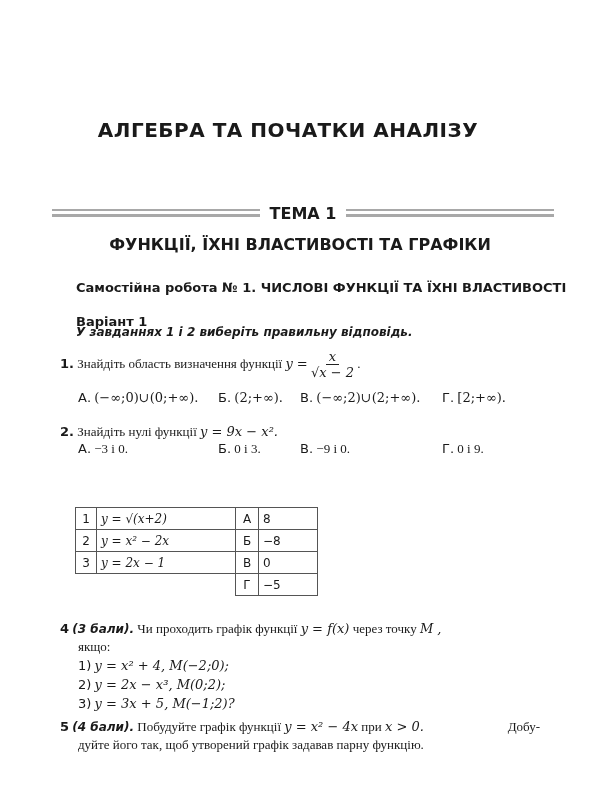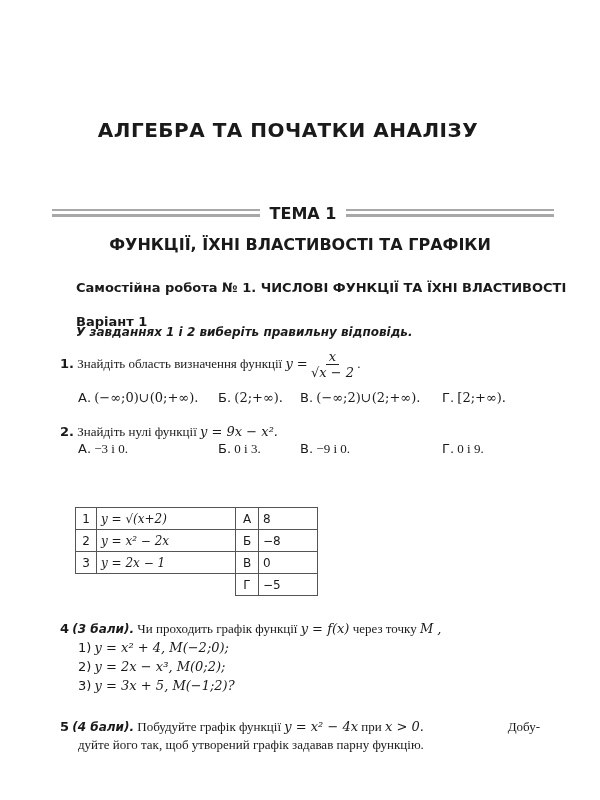--- a/index.html
+++ b/index.html
@@ -113,20 +113,21 @@
 
 <div class="abs q" style="top:620px; left:60px; width:480px;">
   <div>
     <span class="qnum">4</span>
     <span class="sans" style="font-style:italic; font-size:12px;">(3 бали).</span>
     <span class="serif">Чи проходить графік функції</span>
     <span class="math">y = f(x)</span>
     <span class="serif">через точку</span>
     <span class="math">M ,</span>
   </div>
+  <div style="padding-left:18px;" class="serif">якщо:</div>
   <div class="sub-item" style="padding-left:18px;">
     <span class="qnum" style="font-weight:normal">1)</span>
     <span class="math">y = x² + 4,  M(−2;0);</span>
   </div>
   <div class="sub-item" style="padding-left:18px;">
     <span class="qnum" style="font-weight:normal">2)</span>
     <span class="math">y = 2x − x³,  M(0;2);</span>
   </div>
   <div class="sub-item" style="padding-left:18px;">
     <span class="qnum" style="font-weight:normal">3)</span>

